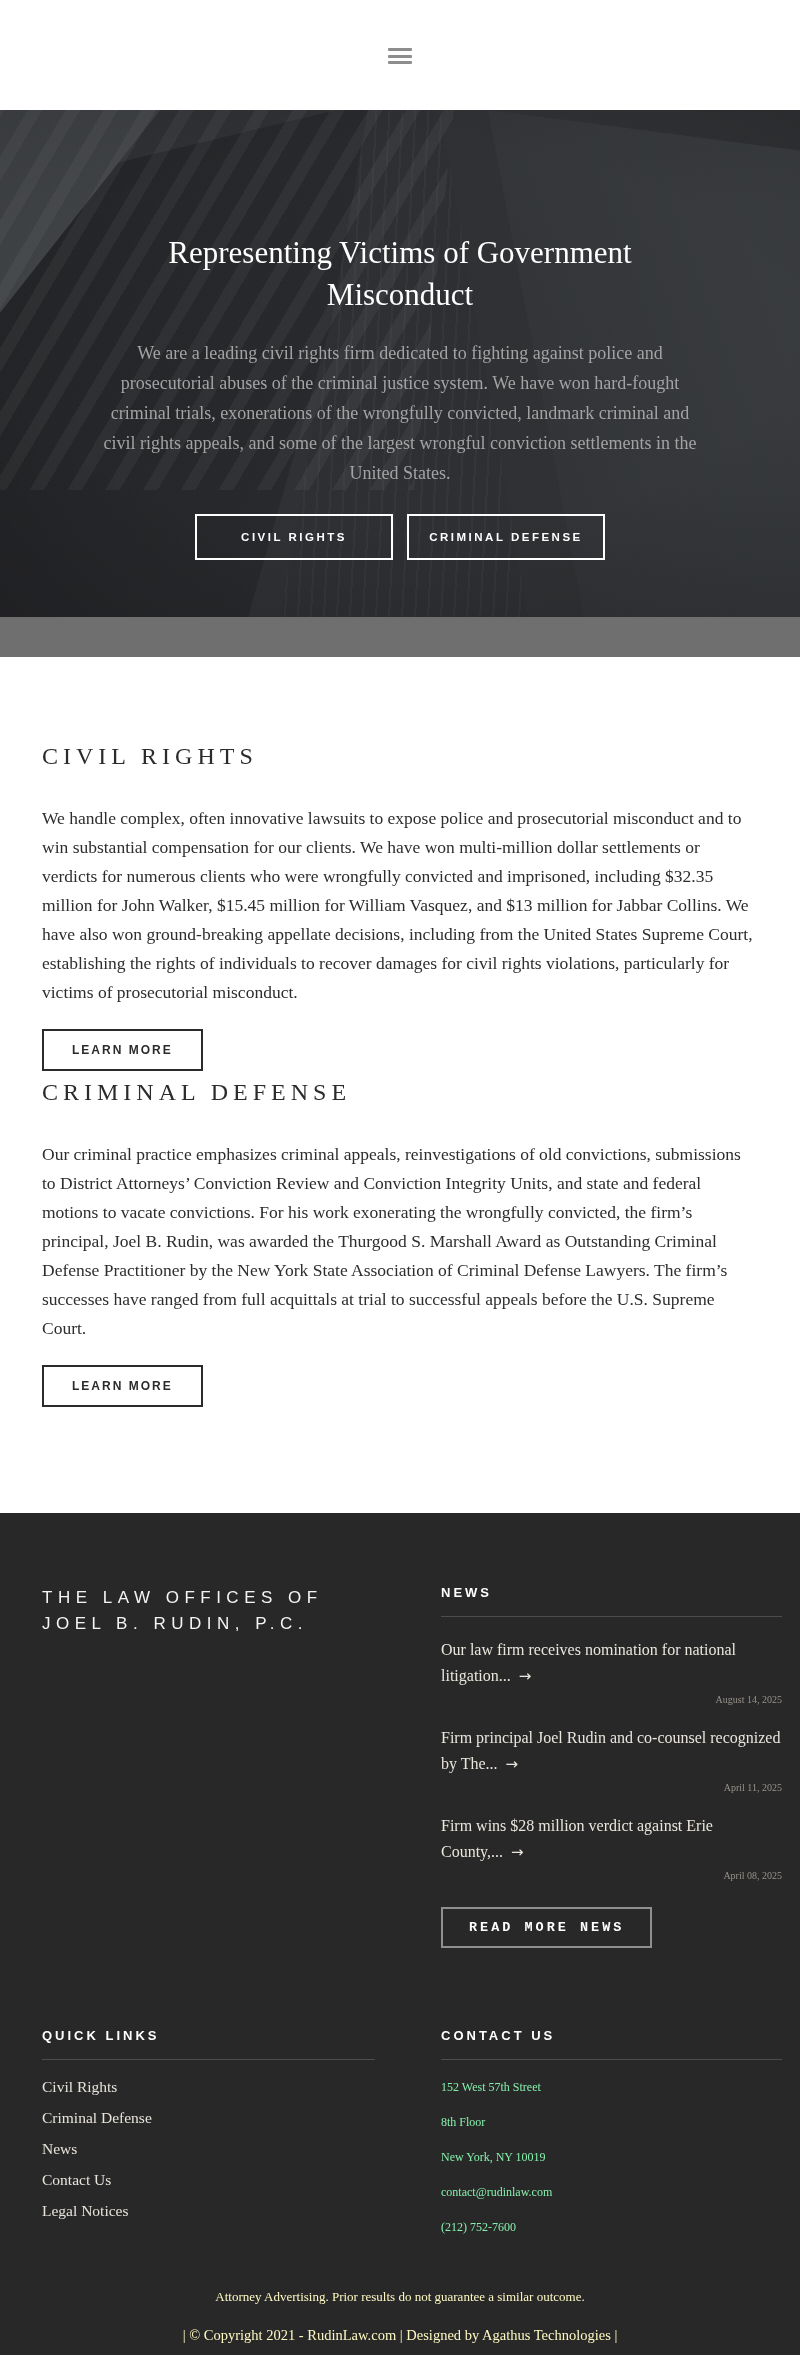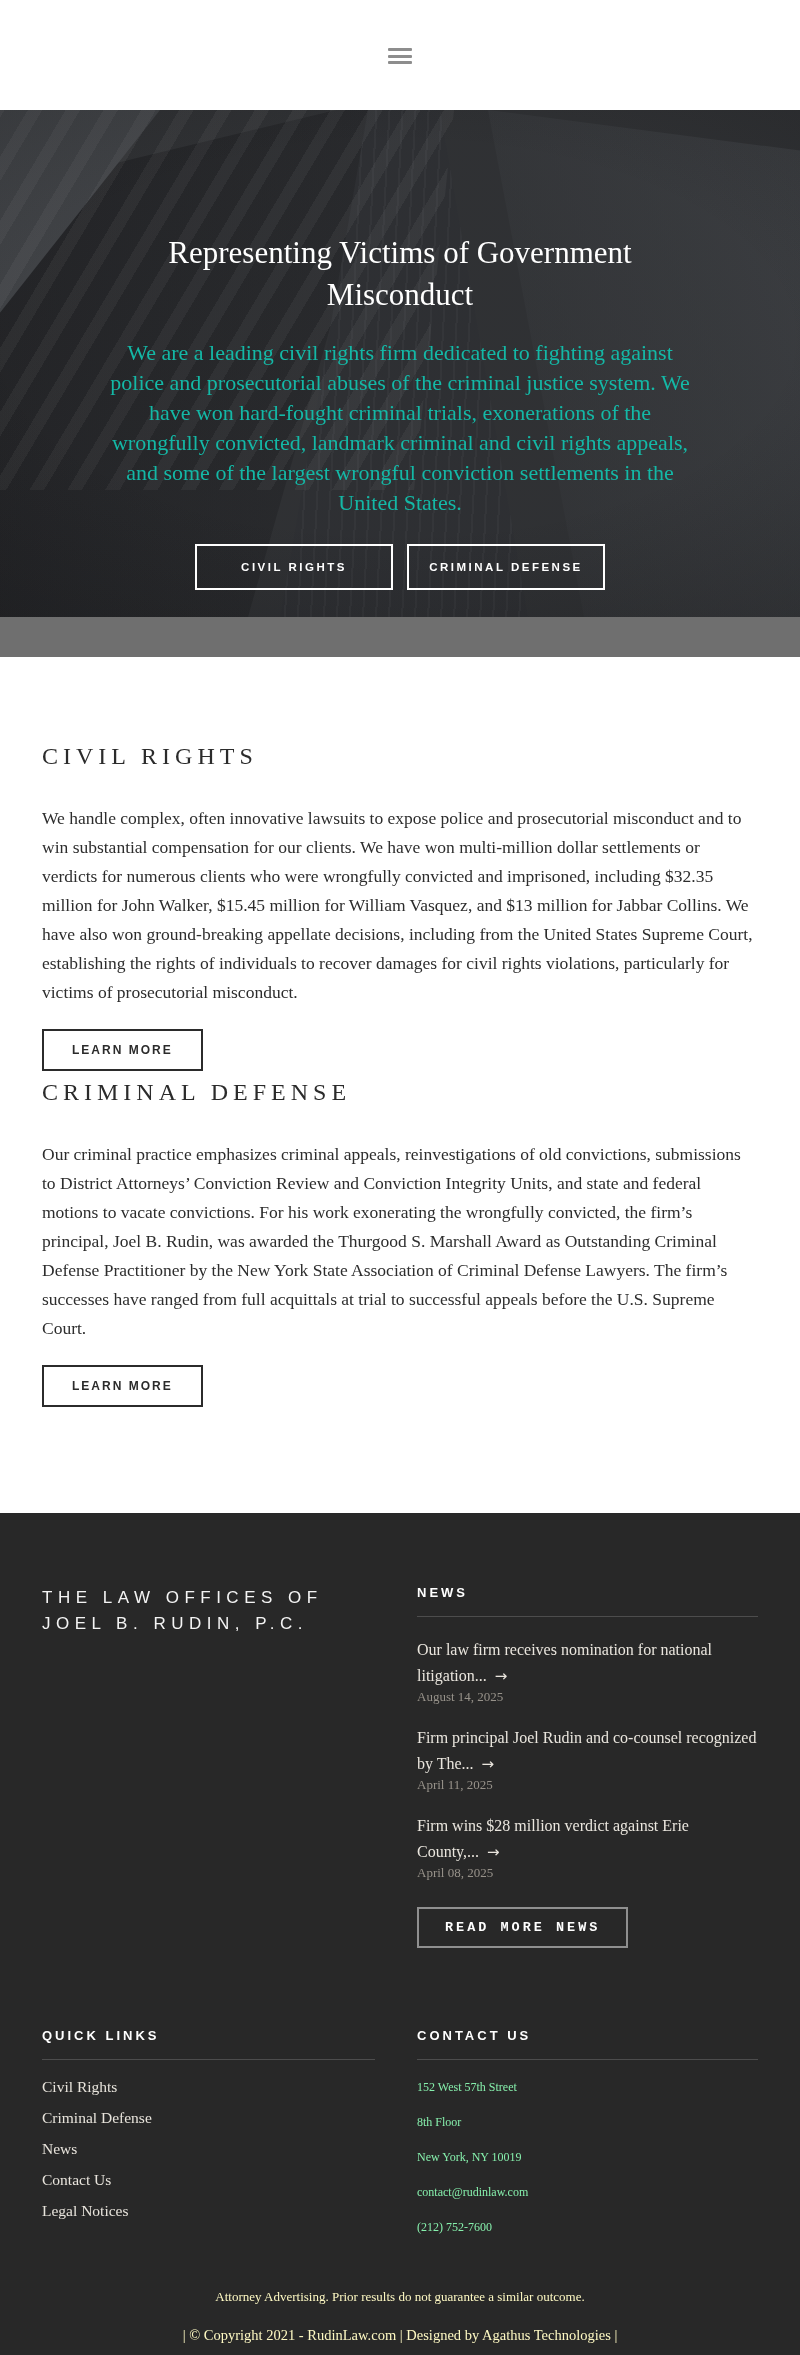--- a/index.html
+++ b/index.html
@@ -21,47 +21,47 @@
   .tower-right{background:linear-gradient(250deg,#45484c 0%,#35373a 55%,#2c2e31 100%);clip-path:polygon(100% 100%,100% 8%,61% 0,73% 100%);}
   .wedge-left{background:#4b4e52;clip-path:polygon(0 0,20% 0,0 40%);}
   .rays{position:absolute;left:-30px;top:0;width:58%;height:75%;
     background:repeating-linear-gradient(116deg,rgba(255,255,255,0.06) 0 13px,rgba(255,255,255,0) 13px 34px);
     transform:skewX(-6deg);}
   .vignette{position:absolute;inset:0;background:
     radial-gradient(120% 95% at 50% 45%, rgba(18,18,19,0) 40%, rgba(14,14,15,0.38) 100%),
     linear-gradient(rgba(24,24,26,0.22),rgba(24,24,26,0.22));}
   .hero-content{position:relative;z-index:2;text-align:center;padding-top:122px;}
   .hero-title{color:#ffffff;font-size:31px;line-height:42px;font-weight:400;margin:0 auto;max-width:560px;}
-  .hero-desc{color:#14b8a6;font-size:22px;line-height:30px;margin:22px auto 0;max-width:600px;}
+  .hero-desc{color:#a3a3a3;font-size:18px;line-height:30px;margin:22px auto 0;max-width:600px;}
   .hero-btn-row{margin-top:26px;display:flex;justify-content:center;gap:14px;}
   .hero-btn{display:inline-block;box-sizing:border-box;width:198px;padding:15px 0;border:2px solid #ffffff;background:transparent;color:#ffffff;
     font-family:"Liberation Sans",sans-serif;font-size:11.5px;font-weight:700;letter-spacing:2.5px;text-align:center;cursor:pointer;}
 
   
   .gray-band{height:40px;background:#6f6f6f;}
 
   
   .main-content{box-sizing:border-box;height:856px;padding:86px 42px 0;background:#ffffff;}
   .section-heading{font-size:24px;letter-spacing:5px;color:#2b2b2b;font-weight:400;margin:0;}
   .section-body{font-size:17.5px;line-height:29px;color:#2d2d2d;margin:34px 0 0;}
   .learn-row{display:flex;margin-top:22px;}
   .learn-btn{display:inline-block;border:2px solid #2b2b2b;background:#ffffff;color:#2b2b2b;padding:12px 28px;
     font-family:"Liberation Sans",sans-serif;font-size:12px;font-weight:700;letter-spacing:2px;cursor:pointer;}
   .section + .section{margin-top:8px;}
 
   
   .site-footer{box-sizing:border-box;height:842px;background:#282828;padding:72px 42px 30px;color:#eee;}
-  .footer-grid{display:grid;grid-template-columns:333px 341px;column-gap:42px;}
+  .footer-grid{display:grid;grid-template-columns:333px 341px;column-gap:66px;}
   .footer-brand{font-family:"Liberation Sans",sans-serif;color:#f4f4f4;font-size:17px;letter-spacing:5.5px;line-height:26px;}
   .col-heading{font-family:"Liberation Sans",sans-serif;font-size:13px;font-weight:700;letter-spacing:3px;color:#ffffff;margin:0;}
   .col-divider{border:none;border-top:1px solid #4d4d4d;margin:16px 0 0;}
   .news-item{margin-top:20px;}
   .news-link{color:#eae6de;font-size:16px;line-height:26px;text-decoration:none;display:block;cursor:pointer;}
   .news-arrow{margin-left:8px;font-family:"DejaVu Sans",sans-serif;font-size:15px;}
-  .news-date{color:#97928a;font-size:13px;}
+  .news-date{color:#97928a;font-size:10px;margin-top:5px;text-align:right;}
   .readmore-btn{margin-top:26px;display:inline-block;border:2px solid #8f8f8f;background:transparent;color:#ffffff;padding:11px 26px;
     font-family:Liberation Mono, monospace;font-size:13.5px;font-weight:700;letter-spacing:3px;cursor:pointer;}
   .footer-grid.row2{margin-top:80px;}
   .link-list{list-style:none;margin:18px 0 0;padding:0;}
   .link-list li{margin-top:13px;}
   .link-list a{color:#e8e4dc;font-size:15.5px;text-decoration:none;cursor:pointer;}
   .contact-list{margin:18px 0 0;}
   .contact-line{color:#86efac;font-size:12px;margin-top:20px;}
   .footer-notes{text-align:center;margin-top:54px;}
   .attorney-note{color:#fef9c3;font-size:13px;}

